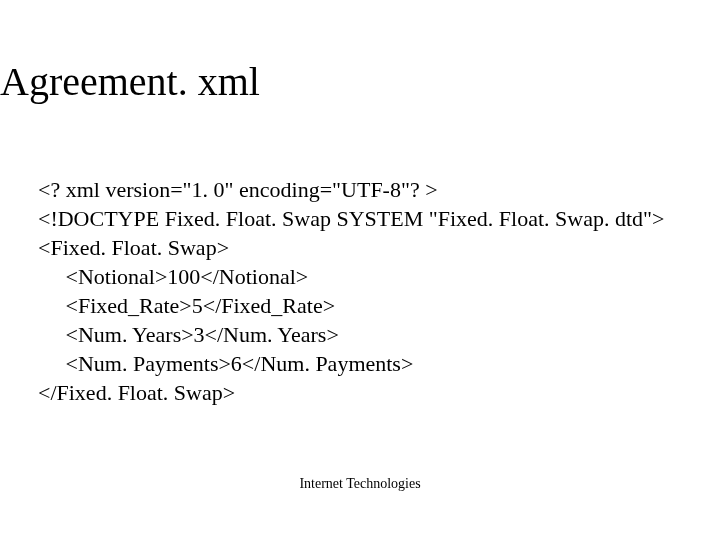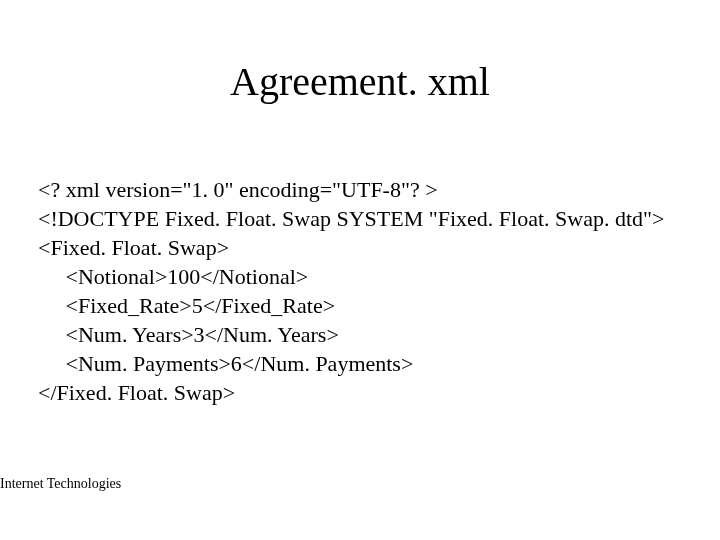--- a/index.html
+++ b/index.html
@@ -11,39 +11,39 @@
     font-family: "Times New Roman", Times, serif;
     color: #000000;
   }
   .slide {
     width: 720px;
     height: 540px;
     position: relative;
     box-sizing: border-box;
   }
   .title {
-    text-align: center;
     font-size: 40px;
     padding-top: 58px;
     padding-bottom: 0;
     font-weight: normal;
   }
   .code-block {
     position: absolute;
     top: 175px;
     left: 38px;
     font-size: 22px;
     line-height: 1.32;
     white-space: pre;
     font-family: "Times New Roman", Times, serif;
   }
   .footer {
     position: absolute;
     bottom: 48px;
     width: 100%;
+    text-align: center;
     font-size: 14px;
   }
 </style>
 </head>
 <body>
 
 <div class="slide">
   <div class="title">Agreement. xml</div>
 
   <div class="code-block"><span>&lt;? xml version="1. 0" encoding="UTF-8"? &gt;</span>

